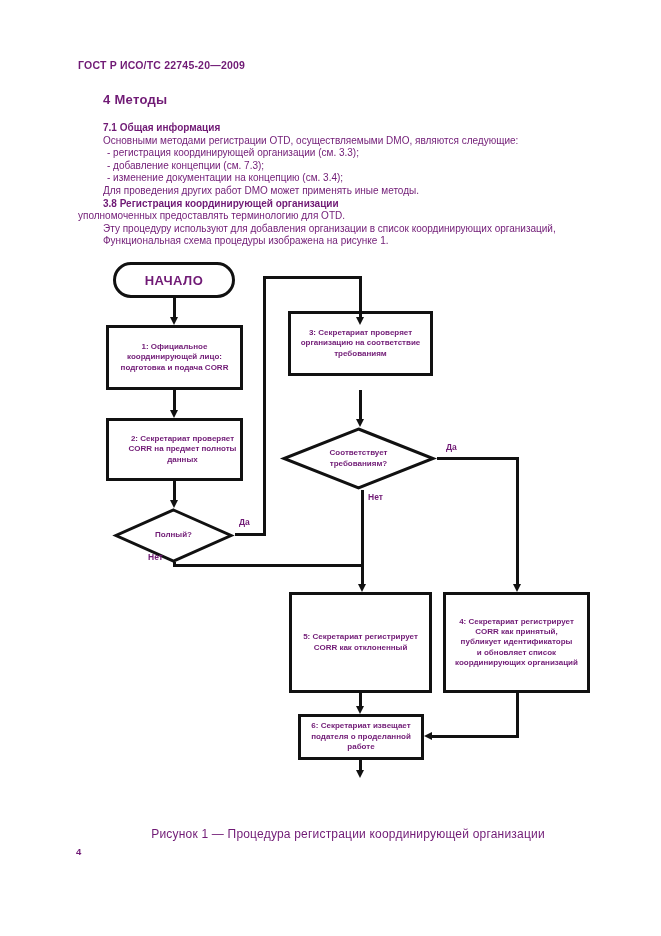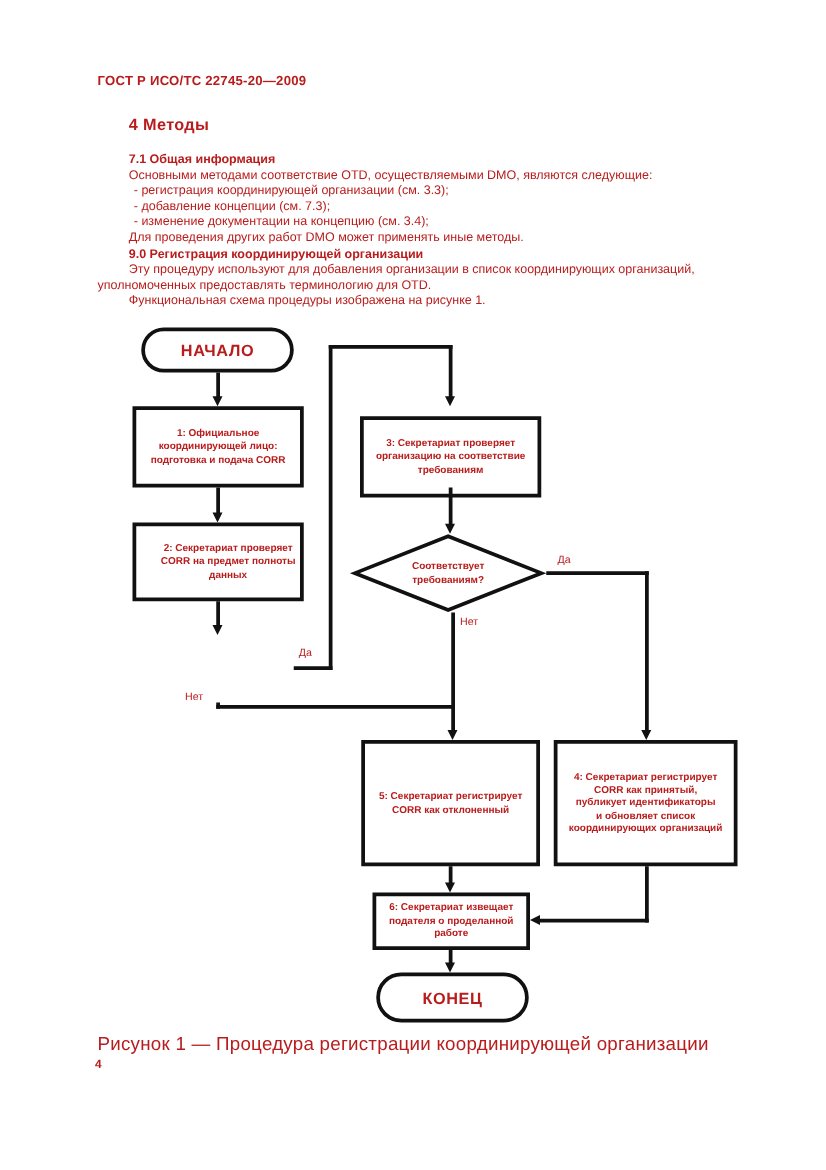--- a/index.html
+++ b/index.html
@@ -1,21 +1,21 @@
 <!DOCTYPE html>
 <html><head>
 <meta charset="utf-8">
 <style>
   html,body{margin:0;padding:0;background:#888;}
   .page{
     position:relative;
     width:661px;height:936px;
     background:#ffffff;
     font-family:"Liberation Sans", sans-serif;
-    color:#b91c1c;
+    color:#701a75;
     overflow:hidden;
   }
   
   .doc-header{
     position:absolute;left:78px;top:59px;
     font-size:10.5px;font-weight:bold;letter-spacing:.2px;
   }
   .section-title{
     position:absolute;left:103px;top:92px;
     font-size:13px;font-weight:bold;letter-spacing:.3px;
@@ -46,74 +46,79 @@
     text-align:center;font-weight:bold;font-size:8px;line-height:1.3;
     white-space:pre-line;
   }
   .line{position:absolute;background:#111;}
   .ah-down{position:absolute;width:0;height:0;
     border-left:4.5px solid transparent;border-right:4.5px solid transparent;
     border-top:8px solid #111;}
   .ah-left{position:absolute;width:0;height:0;
     border-top:4.5px solid transparent;border-bottom:4.5px solid transparent;
     border-right:8px solid #111;}
-  .branch-label{position:absolute;font-size:8.5px;font-weight:normal;}
+  .branch-label{position:absolute;font-size:8.5px;font-weight:bold;}
   
   .caption{
     position:absolute;left:78px;top:827px;width:540px;
-    text-align:left;font-size:15px;letter-spacing:.2px;
+    text-align:center;font-size:12px;letter-spacing:.2px;
   }
   .page-num{position:absolute;left:76px;top:846px;font-size:9.5px;font-weight:600;}
 </style>
 </head>
 <body>
 
 <div class="page">
 
   <div class="doc-header">ГОСТ Р ИСО/ТС 22745-20—2009</div>
   <div class="section-title">4  Методы</div>
 
   <div class="body-text">
     <div class="ln bold ind">7.1  Общая информация</div>
-    <div class="ln ind">Основными методами соответствие OTD, осуществляемыми DMO, являются следующие:</div>
+    <div class="ln ind">Основными методами регистрации OTD, осуществляемыми DMO, являются следующие:</div>
     <div class="ln dash">-  регистрация координирующей организации (см. 3.3);</div>
     <div class="ln dash">-  добавление концепции (см. 7.3);</div>
     <div class="ln dash">-  изменение документации на концепцию (см. 3.4);</div>
     <div class="ln ind">Для проведения других работ DMO может применять иные методы.</div>
-    <div class="ln bold ind">9.0  Регистрация координирующей организации</div>
+    <div class="ln bold ind">3.8  Регистрация координирующей организации</div>
+    <div class="ln">уполномоченных предоставлять терминологию для OTD.</div>
     <div class="ln ind">Эту процедуру используют для добавления организации в список координирующих организаций,</div>
-    <div class="ln">уполномоченных предоставлять терминологию для OTD.</div>
     <div class="ln ind">Функциональная схема процедуры изображена на рисунке 1.</div>
   </div>
 
   <div class="fc">
 
     <div class="node terminal" style="left:113px;top:262px;width:122px;height:36px;">НАЧАЛО</div>
-    <div class="node terminal" style="left:301px;top:778px;width:122px;height:40px;">КОНЕЦ</div>
 
     <div class="node process" style="left:106px;top:325px;width:137px;height:65px;">1: Официальное
 координирующей лицо:
 подготовка и подача CORR</div>
     <div class="node process" style="left:106px;top:418px;width:137px;height:63px;padding-left:18px;">2: Секретариат проверяет
 CORR на предмет полноты
 данных</div>
-    <div class="node process" style="left:288px;top:333px;width:145px;height:65px;">3: Секретариат проверяет
+    <div class="node process" style="left:288px;top:311px;width:145px;height:65px;">3: Секретариат проверяет
 организацию на соответствие
 требованиям</div>
     <div class="node process" style="left:443px;top:592px;width:147px;height:101px;">4: Секретариат регистрирует
 CORR как принятый,
 публикует идентификаторы
 и обновляет список
 координирующих организаций</div>
     <div class="node process" style="left:289px;top:592px;width:143px;height:101px;">5: Секретариат регистрирует
 CORR как отклоненный</div>
     <div class="node process" style="left:298px;top:714px;width:126px;height:46px;">6: Секретариат извещает
 подателя о проделанной
 работе</div>
 
+    <div class="diamond" style="left:112px;top:508px;width:123px;height:55px;">
+      <svg width="123" height="55">
+        <polygon points="61.5,2 119,27.5 61.5,53 4,27.5" fill="#fff" stroke="#111" stroke-width="3"></polygon>
+      </svg>
+      <div class="dlabel">Полный?</div>
+    </div>
     <div class="diamond" style="left:280px;top:427px;width:157px;height:63px;">
       <svg width="157" height="63">
         <polygon points="78.5,2 153,31.5 78.5,61 4,31.5" fill="#fff" stroke="#111" stroke-width="3"></polygon>
       </svg>
       <div class="dlabel">Соответствует
 требованиям?</div>
     </div>
 
     <div class="line" style="left:172.5px;top:298px;width:3px;height:20px;"></div>
     <div class="ah-down" style="left:169.5px;top:317px;"></div>

